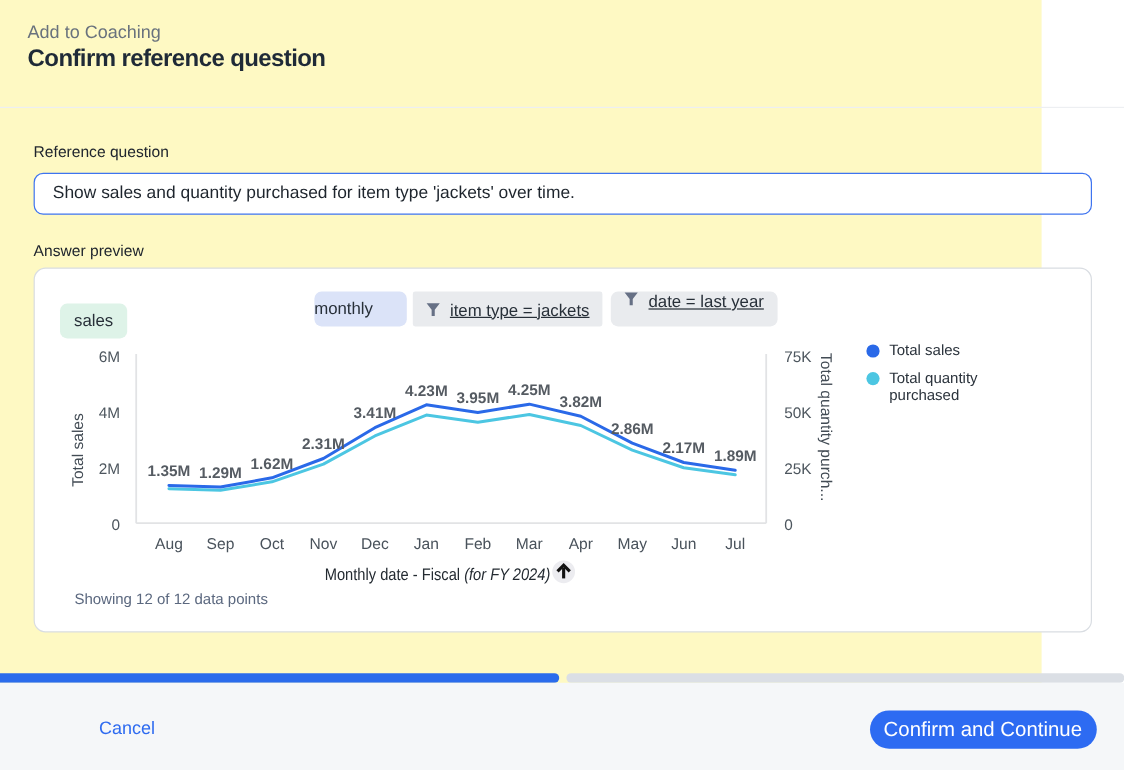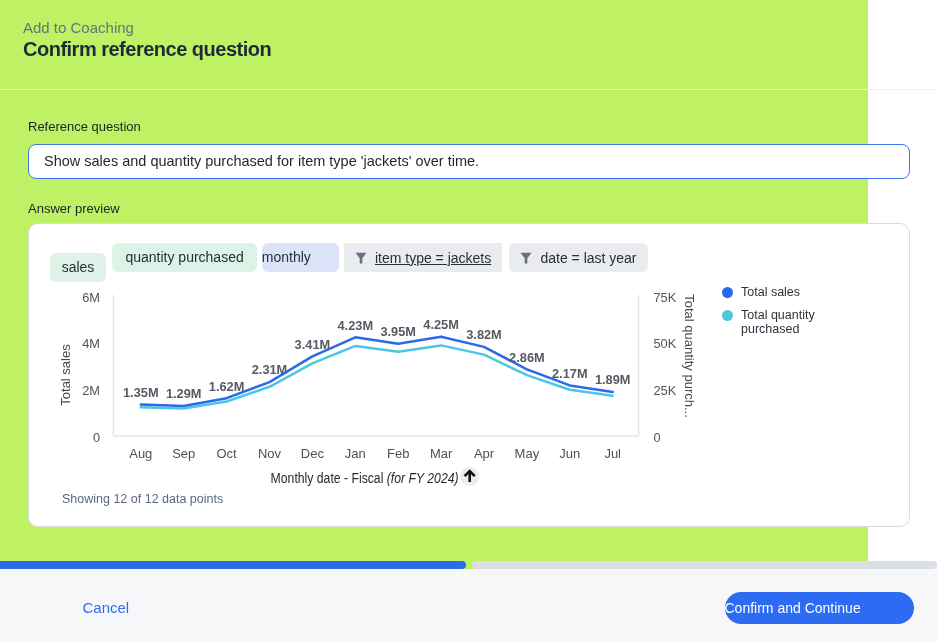--- a/index.html
+++ b/index.html
@@ -1,44 +1,43 @@
 <!DOCTYPE html>
 <html><head>
 <meta charset="utf-8">
 <style>
   * { margin:0; padding:0; box-sizing:border-box; }
   html,body { width:937px; height:642px; background:#fff; font-family:"Liberation Sans", sans-serif; overflow:hidden; }
   .abs { position:absolute; }
-  #page { position:relative; width:868px; height:642px; background:#bef264; }
+  #page { position:relative; width:868px; height:642px; background:#fef9c3; }
 </style>
 </head>
 <body>
 <div id="page">
 
   <div class="abs" style="left:23px; top:19px; font-size:15px; color:#69727d;">Add to Coaching</div>
   <div class="abs" style="left:23px; top:38px; font-size:20px; font-weight:bold; color:#1f2a37; letter-spacing:-0.5px;text-align:right;">Confirm reference question</div>
   <div class="abs" style="left:0; top:89px; width:937px; height:1px; background:#edeff2;"></div>
 
   <div class="abs" style="left:28px; top:119px; font-size:13px; color:#20262e;">Reference question</div>
   <div class="abs" style="left:28px; top:144px; width:882px; height:35px; border:1.5px solid #3e74f0; border-radius:8px; background:#fff;"></div>
   <div class="abs" style="left:44px; top:144px; height:35px; line-height:35px; font-size:14.5px; color:#1e252d;">Show sales and quantity purchased for item type 'jackets' over time.</div>
 
   <div class="abs" style="left:28px; top:201px; font-size:13px; color:#20262e;text-align:center;">Answer preview</div>
   <div class="abs" style="left:28px; top:223px; width:882px; height:304px; border:1px solid #d9dde2; border-radius:10px; background:#fff;"></div>
 
   <div class="abs" style="left:50px;   top:253px; width:56px;  height:29px; line-height:29px; text-align:center; border-radius:6px; background:#def3e8; font-size:14px; color:#272f38;">sales</div>
-  <div class="abs" style="left:111.9px;top:243px; width:145.4px; height:29px; line-height:29px; text-align:center; border-radius:6px; background:#def3e8; font-size:14px; color:#272f38;">quantity purchased</div>
   <div class="abs" style="left:261.8px;top:243px; width:77.4px; height:29px; line-height:29px; text-align:left; border-radius:6px; background:#dbe3f8; font-size:14px; color:#272f38;">monthly</div>
   <div class="abs" style="left:343.7px;top:243px; width:158.8px; height:29px; border-radius:2px; background:#e9ebee; font-size:14px; color:#272f38; display:flex; align-items:center; justify-content:center;text-decoration:underline;">
     <svg width="12" height="12" viewBox="0 0 12 12" style="margin-right:8px;">
         <path d="M0.5,0.8 L11.5,0.8 L7.3,6.2 L7.3,11.4 L4.7,11.4 L4.7,6.2 Z" fill="#667085"></path>
       </svg>
     <span>item type = jackets</span>
   </div>
-  <div class="abs" style="left:508.6px;top:243px; width:139.8px; height:29px; border-radius:6px; background:#e9ebee; font-size:14px; color:#272f38; display:flex; align-items:center; justify-content:center;">
+  <div class="abs" style="left:508.6px;top:243px; width:139.8px; height:29px; border-radius:6px; background:#e9ebee; font-size:14px; color:#272f38; display:flex; justify-content:center;text-decoration:underline;">
     <svg width="12" height="12" viewBox="0 0 12 12" style="margin-right:8px;">
         <path d="M0.5,0.8 L11.5,0.8 L7.3,6.2 L7.3,11.4 L4.7,11.4 L4.7,6.2 Z" fill="#667085"></path>
       </svg>
     <span>date = last year</span>
   </div>
 
   <svg class="abs" style="left:28px; top:280px;" width="682" height="230" viewBox="0 0 682 230">
 
     <line x1="85.5" y1="15" x2="85.5" y2="156" stroke="#e2e3e5" stroke-width="1.5"></line>
     <line x1="610.5" y1="15" x2="610.5" y2="156" stroke="#e2e3e5" stroke-width="1.5"></line>
@@ -106,15 +105,15 @@
   <div class="abs" style="left:722px; top:310px; width:11px; height:11px; border-radius:50%; background:#4cc6e2;"></div>
   <div class="abs" style="left:741px; top:308px; font-size:12.5px; color:#2b333c;">Total quantity purchased</div>
 
   <div class="abs" style="left:62px; top:492px; font-size:12.5px; color:#5b687f;">Showing 12 of 12 data points</div>
 
   <div class="abs" style="left:0; top:561px; width:466px; height:8px; background:#2b6cec; border-radius:0 4px 4px 0;"></div>
   <div class="abs" style="left:471.5px; top:561px; width:465.5px; height:8px; background:#dbdfe5; border-radius:4px;"></div>
 
   <div class="abs" style="left:0; top:569px; width:937px; height:73px; background:#f5f7f9;"></div>
   <div class="abs" style="left:39.5px; top:599px; font-size:15px; color:#2e6bf0;margin-left:43px;">Cancel</div>
-  <div class="abs" style="left:724.5px; top:592px; width:189px; height:32px; background:#2d6bf2; border-radius:16px; color:#fff; font-size:14px; text-align:left; line-height:32px;">Confirm and Continue</div>
+  <div class="abs" style="left:724.5px; top:592px; width:189px; height:32px; background:#2d6bf2; border-radius:16px; color:#fff; font-size:17px; text-align:center; line-height:32px;">Confirm and Continue</div>
 
 </div>
 
 </body></html>

